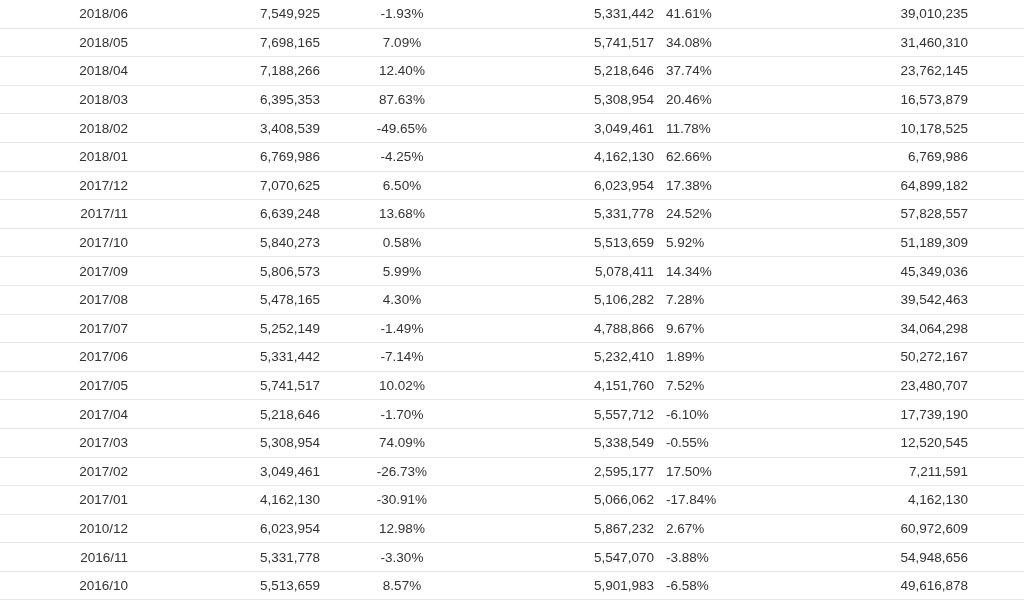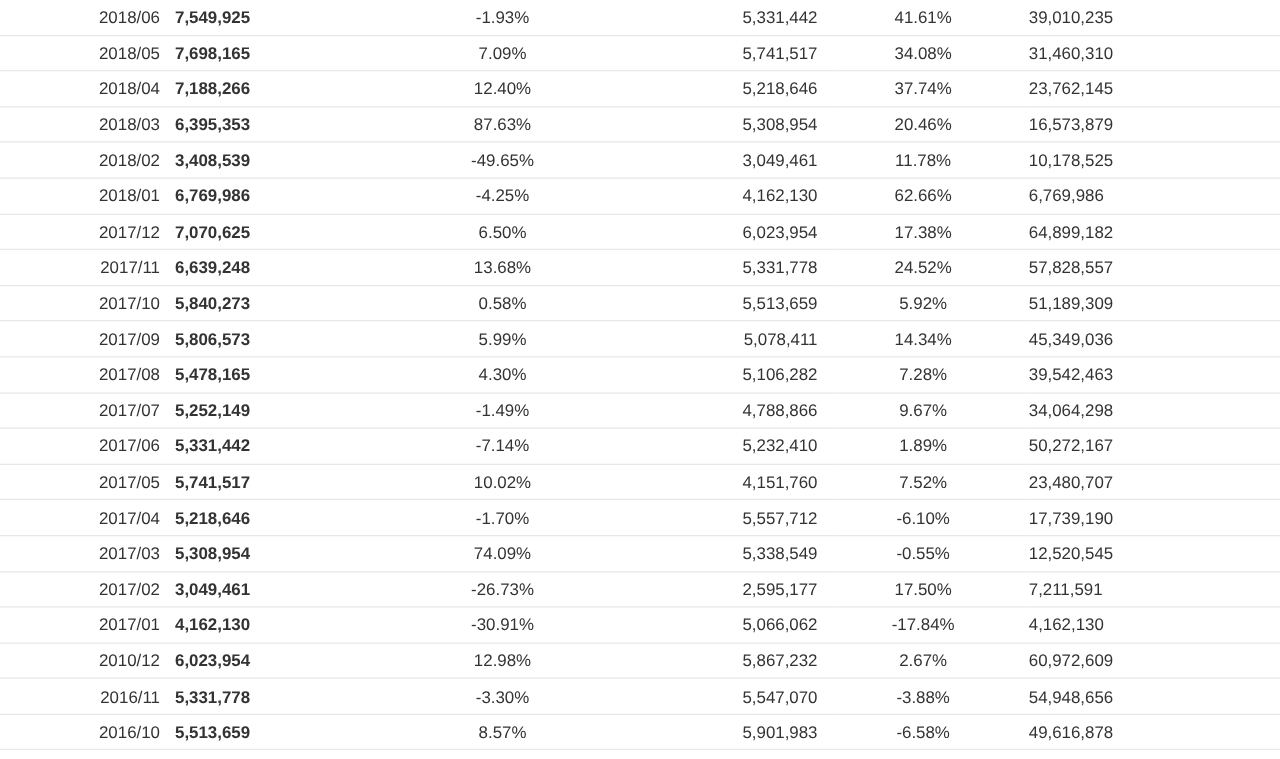--- a/index.html
+++ b/index.html
@@ -27,36 +27,37 @@
     white-space: nowrap;
     overflow: hidden;
   }
   td.col-month {
     width: 128px;
     text-align: right;
     padding-right: 16px;
   }
   td.col-rev {
     width: 180px;
-    font-weight: bold;
+    text-align: right;
   }
   td.col-pct {
     width: 140px;
     text-align: center;
   }
   td.col-rev2 {
     width: 170px;
     text-align: right;
   }
   td.col-pct2 {
     width: 145px;
-    text-align: center;
+    text-align: left;
   }
   td.col-rev3 {
     width: 145px;
+    text-align: right;
   }
   td.col-pct3 {
     width: 116px;
     text-align: right;
     padding-right: 10px;
   }
   .neg {
     color: #ff2d2d;
   }
   .pos {

